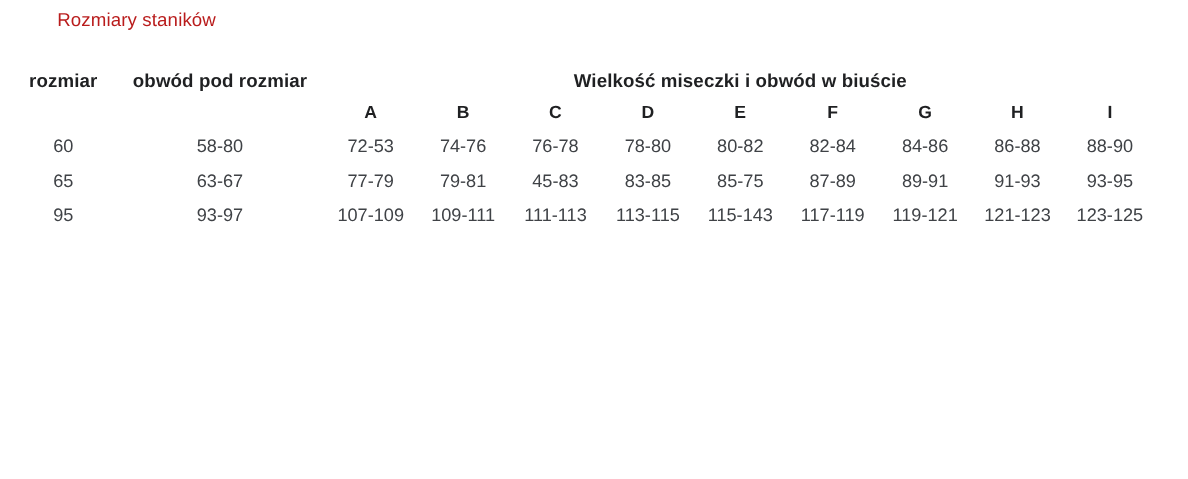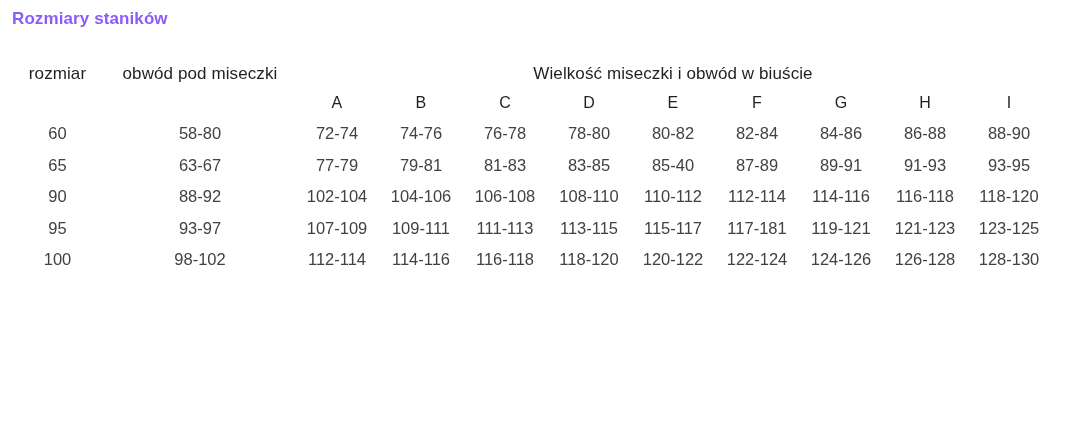--- a/index.html
+++ b/index.html
@@ -12,45 +12,46 @@
     height: 435px;
     overflow: hidden;
     font-family: "Liberation Sans", sans-serif;
     color: #3c4043;
   }
   .page {
     padding: 8px 0 0 10px;
   }
   .title {
     font-size: 17px;
-    font-weight: bold;
-    color: #8b5cf6;
+    font-weight: normal;
+    color: #b91c1c;
     line-height: 22px;
     padding-left: 2px;
     letter-spacing: 0.1px;
+    margin-left: 40px;
   }
   table {
     border-collapse: collapse;
     table-layout: fixed;
     margin-top: 30px;
     border: none;
   }
   col.c-size { width: 95px; }
   col.c-under { width: 190px; }
   col.c-cup { width: 84px; }
   th, td {
     padding: 0;
     text-align: center;
     vertical-align: middle;
     white-space: nowrap;
     border: none;
   }
   thead th {
     font-size: 17px;
-    font-weight: normal;
+    font-weight: bold;
     color: #1f2022;
     height: 28px;
     letter-spacing: 0.1px;
   }
   thead tr.cup-row th {
     height: 30px;
     font-size: 16px;
   }
   tbody td {
     font-size: 16.5px;
@@ -75,98 +76,72 @@
       <col class="c-cup">
         <col class="c-cup">
         <col class="c-cup">
       <col class="c-cup">
         <col class="c-cup">
         <col class="c-cup">
     </colgroup>
     <thead>
       <tr>
         <th>rozmiar</th>
-        <th>obwód pod miseczki</th>
+        <th>obwód pod rozmiar</th>
         <th colspan="9">Wielkość miseczki i obwód w biuście</th>
       </tr>
       <tr class="cup-row">
         <th></th>
         <th></th>
       <th>A</th>
           <th>B</th>
           <th>C</th>
           <th>D</th>
           <th>E</th>
           <th>F</th>
           <th>G</th>
           <th>H</th>
           <th>I</th>
         </tr>
     </thead>
     <tbody>
     <tr>
           <td>60</td>
           <td>58-80</td>
-          <td>72-74</td>
+          <td>72-53</td>
           <td>74-76</td>
           <td>76-78</td>
           <td>78-80</td>
           <td>80-82</td>
           <td>82-84</td>
           <td>84-86</td>
           <td>86-88</td>
           <td>88-90</td>
         </tr>
         <tr>
           <td>65</td>
           <td>63-67</td>
           <td>77-79</td>
           <td>79-81</td>
-          <td>81-83</td>
+          <td>45-83</td>
           <td>83-85</td>
-          <td>85-40</td>
+          <td>85-75</td>
           <td>87-89</td>
           <td>89-91</td>
           <td>91-93</td>
           <td>93-95</td>
-        </tr>
-        <tr>
-          <td>90</td>
-          <td>88-92</td>
-          <td>102-104</td>
-          <td>104-106</td>
-          <td>106-108</td>
-          <td>108-110</td>
-          <td>110-112</td>
-          <td>112-114</td>
-          <td>114-116</td>
-          <td>116-118</td>
-          <td>118-120</td>
         </tr>
         <tr>
           <td>95</td>
           <td>93-97</td>
           <td>107-109</td>
           <td>109-111</td>
           <td>111-113</td>
           <td>113-115</td>
-          <td>115-117</td>
-          <td>117-181</td>
+          <td>115-143</td>
+          <td>117-119</td>
           <td>119-121</td>
           <td>121-123</td>
           <td>123-125</td>
-        </tr>
-        <tr>
-          <td>100</td>
-          <td>98-102</td>
-          <td>112-114</td>
-          <td>114-116</td>
-          <td>116-118</td>
-          <td>118-120</td>
-          <td>120-122</td>
-          <td>122-124</td>
-          <td>124-126</td>
-          <td>126-128</td>
-          <td>128-130</td>
         </tr>
       </tbody>
   </table>
 </div>
 
 </body></html>

